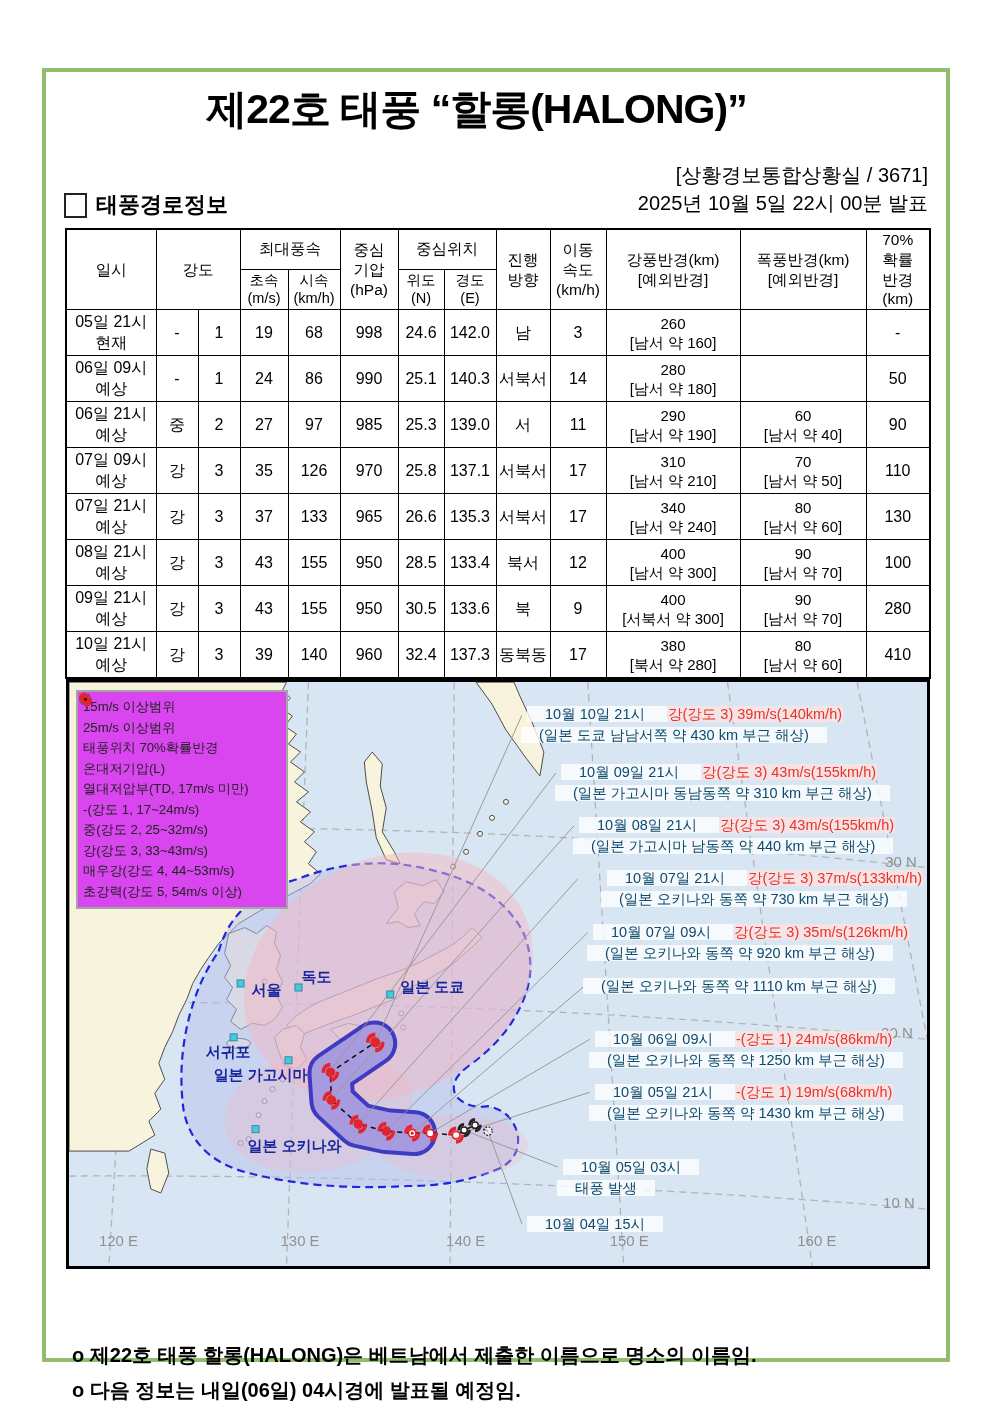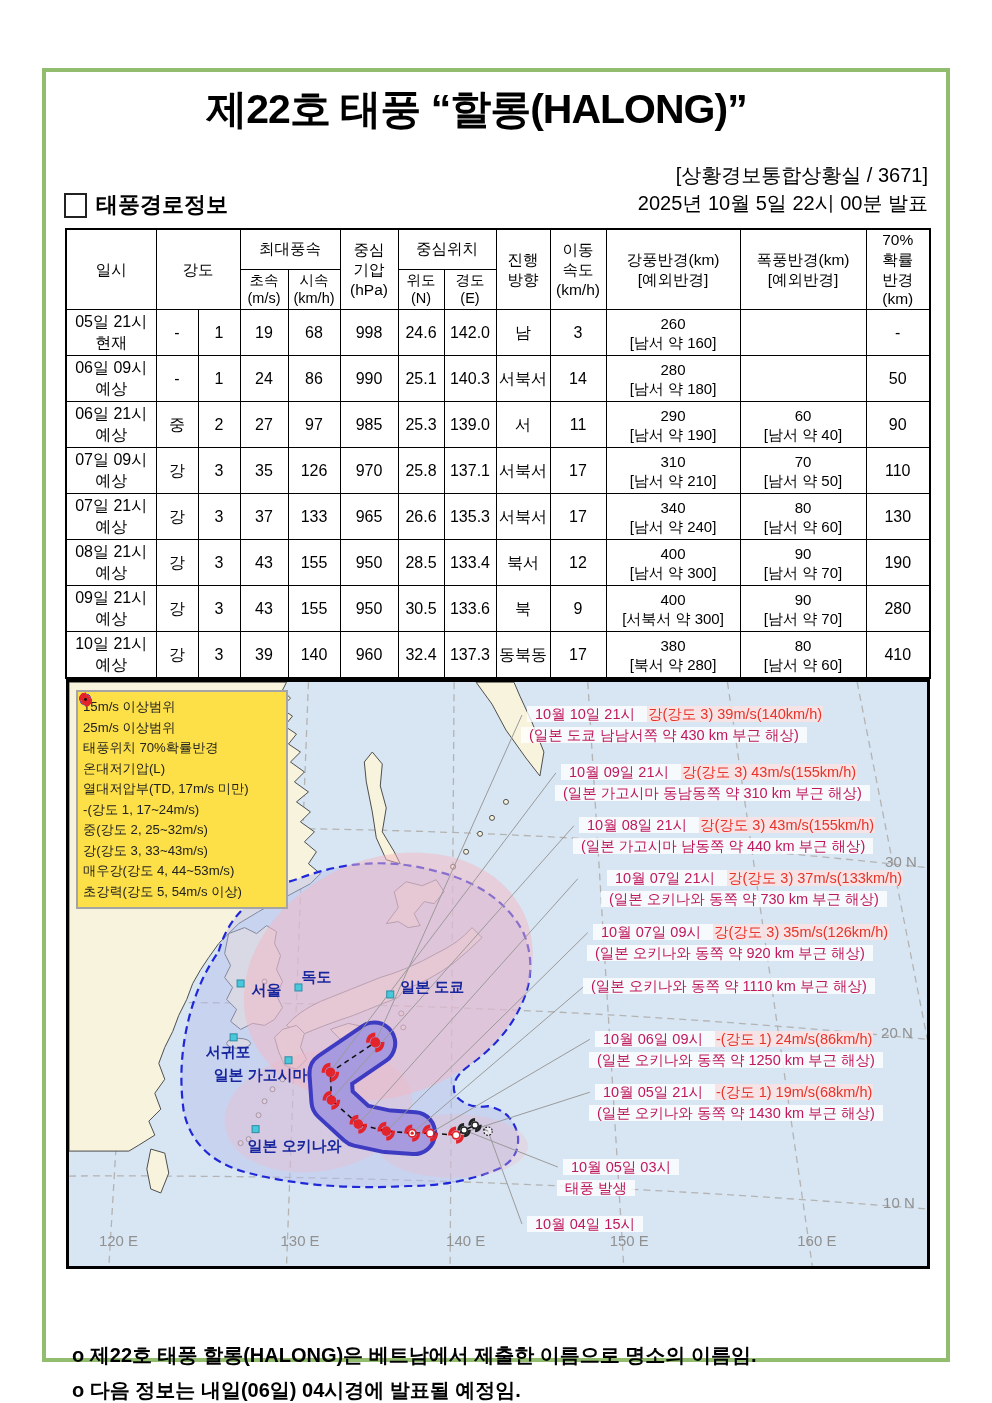--- a/index.html
+++ b/index.html
@@ -32,25 +32,25 @@
   .pink{fill:#f3b8c3;stroke:none;}
   .corr-o{fill:none;stroke:#2b2bbf;stroke-width:46;stroke-linecap:round;stroke-linejoin:round;opacity:.9;}
   .corr-i{fill:none;stroke:#a89ade;stroke-width:38;stroke-linecap:round;stroke-linejoin:round;}
   .trackline{fill:none;stroke:#111;stroke-width:1.6;stroke-dasharray:5 4;}
   .citybox{fill:#49c8dc;stroke:#2b8ca3;stroke-width:1;}
   .citylabel{fill:#18269e;font-size:15px;font-weight:700;font-family:"Liberation Sans",sans-serif;}
   .geolabel{fill:#909090;font-size:15px;font-family:"Liberation Sans",sans-serif;}
   
   .ov{position:absolute;left:0;top:0;width:858px;height:584px;pointer-events:none;}
   .ann{position:absolute;font-size:14.5px;line-height:21px;white-space:nowrap;}
-  .ann .b{background:rgba(255,255,255,.78);color:#be185d;padding:0 8px;}
+  .ann .b{background:rgba(255,255,255,.78);color:#0c4a6e;padding:0 18px;}
   .ann .r{background:rgba(252,226,226,.85);color:#e8332a;padding:0 1px;}
   .ann .l2{margin-left:-6px;}
   
-  .legend{position:absolute;left:7px;top:8px;width:198px;background:#fde047;border:2px solid #a5a5a5;
+  .legend{position:absolute;left:7px;top:8px;width:198px;background:#d946ef;border:2px solid #a5a5a5;
           padding:6px 5px;display:flex;flex-direction:column;gap:2.5px;}
   .lg-item{display:flex;align-items:center;gap:5px;font-size:13.2px;color:#222;}
   .lg-item svg{flex:0 0 auto;}
   
   .footer{position:absolute;left:72px;top:1338px;font-size:20px;font-weight:700;line-height:35px;}
 </style>
 </head>
 <body>
 
 <div class="page">
@@ -212,21 +212,21 @@
           <td>155</td>
           <td>950</td>
           <td>28.5</td>
           <td>133.4</td>
           <td>북서</td>
           <td>12</td>
           <td class="two">400
 [남서 약 300]</td>
           <td class="two">90
 [남서 약 70]</td>
-          <td>190</td>
+          <td>100</td>
         </tr>
         <tr>
           <td>09일 21시
 예상</td>
           <td>강</td>
           <td>3</td>
           <td>43</td>
           <td>155</td>
           <td>950</td>
           <td>30.5</td>

